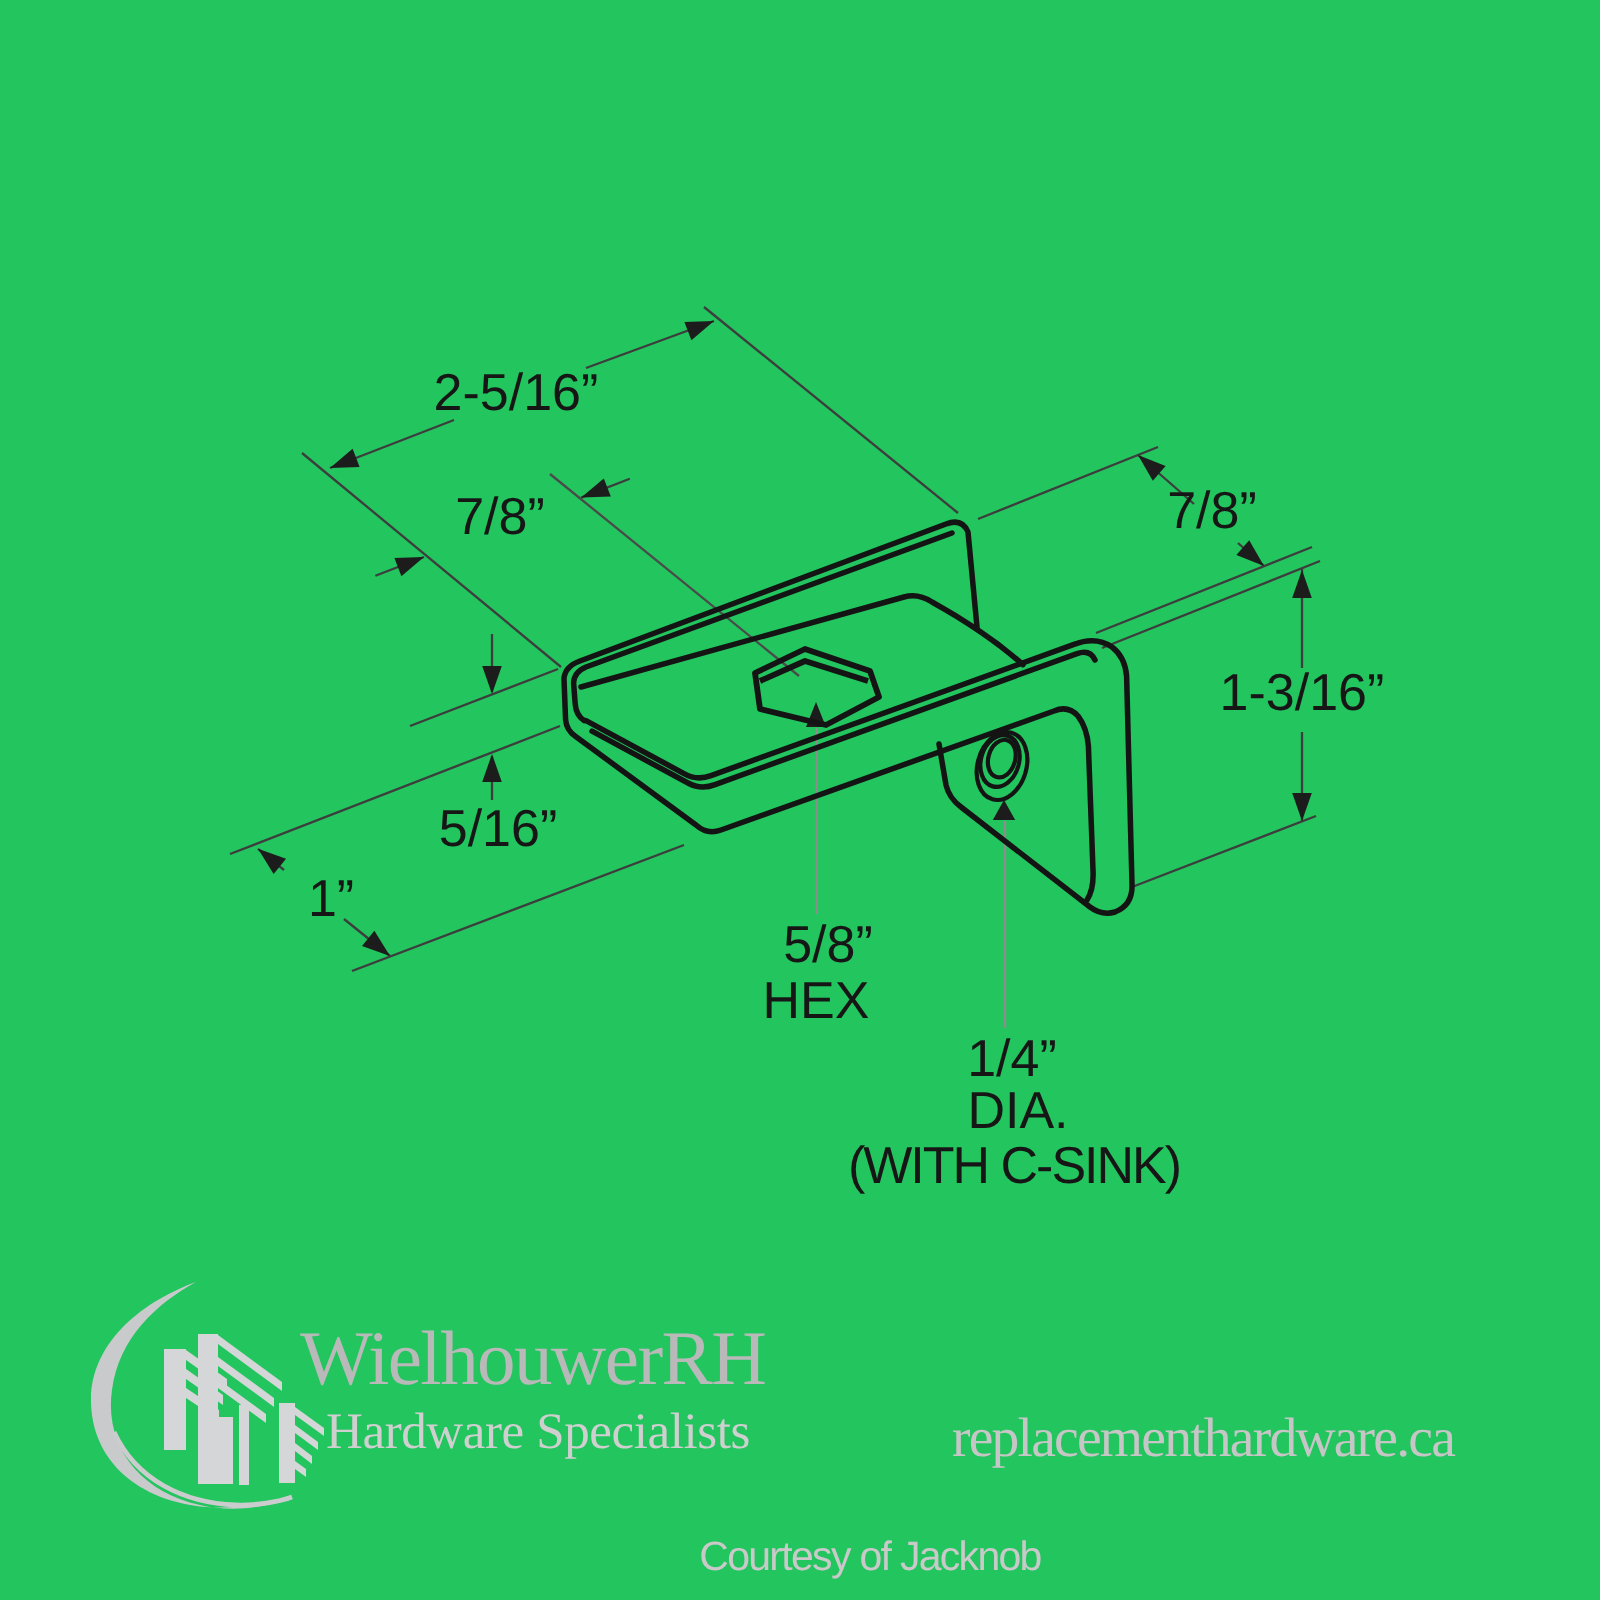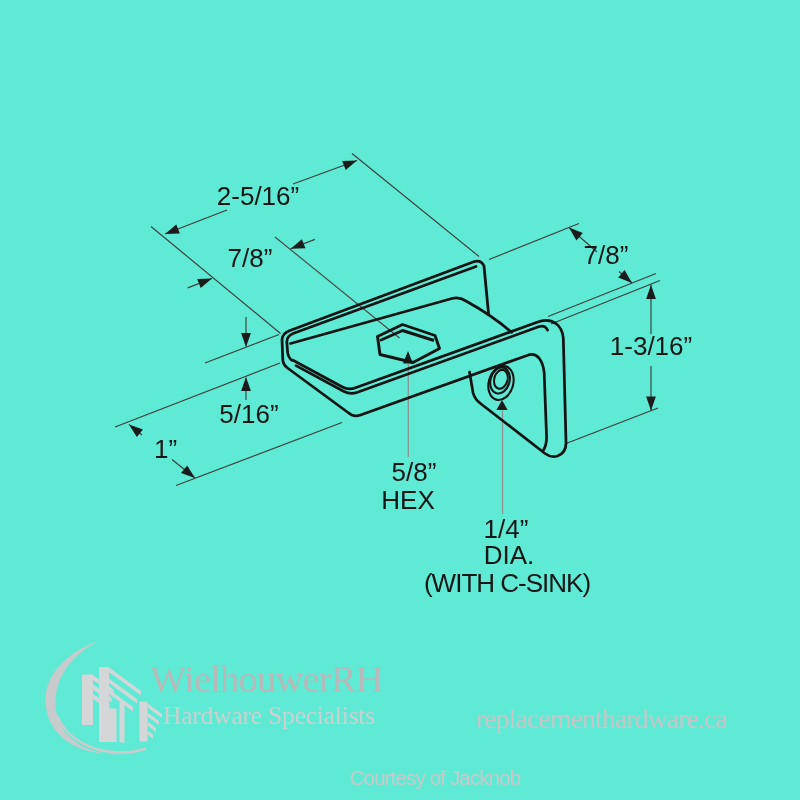--- a/index.html
+++ b/index.html
@@ -1,16 +1,16 @@
 <!DOCTYPE html>
 <html><head>
 <meta charset="utf-8">
 <style>
   html,body{margin:0;padding:0;background:#ffffff;}
-  .page{position:relative;width:800px;height:800px;background:#5eead4;overflow:hidden;}
+  .page{position:relative;width:800px;height:800px;background:#22c55e;overflow:hidden;}
   svg{position:absolute;top:0;left:0;}
   .dim{font-family:"Liberation Sans",sans-serif;font-size:26px;fill:#161616;}
 </style>
 </head>
 <body>
 <div class="page">
 <svg width="800" height="800" viewBox="0 0 800 800">
 
   <g stroke="#3d3d3d" stroke-width="1.15" fill="none">
 

